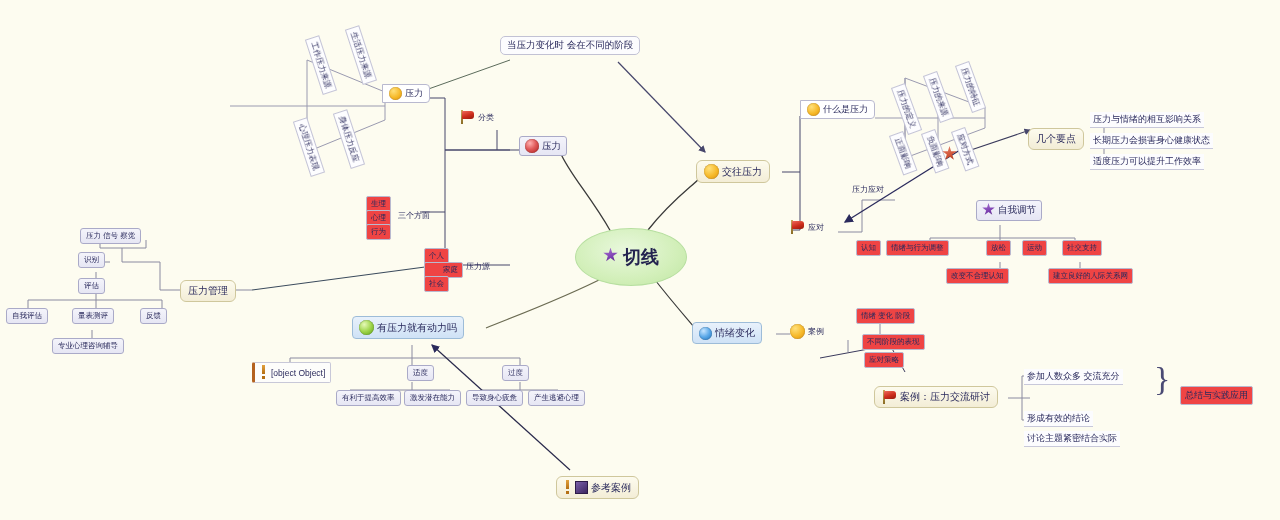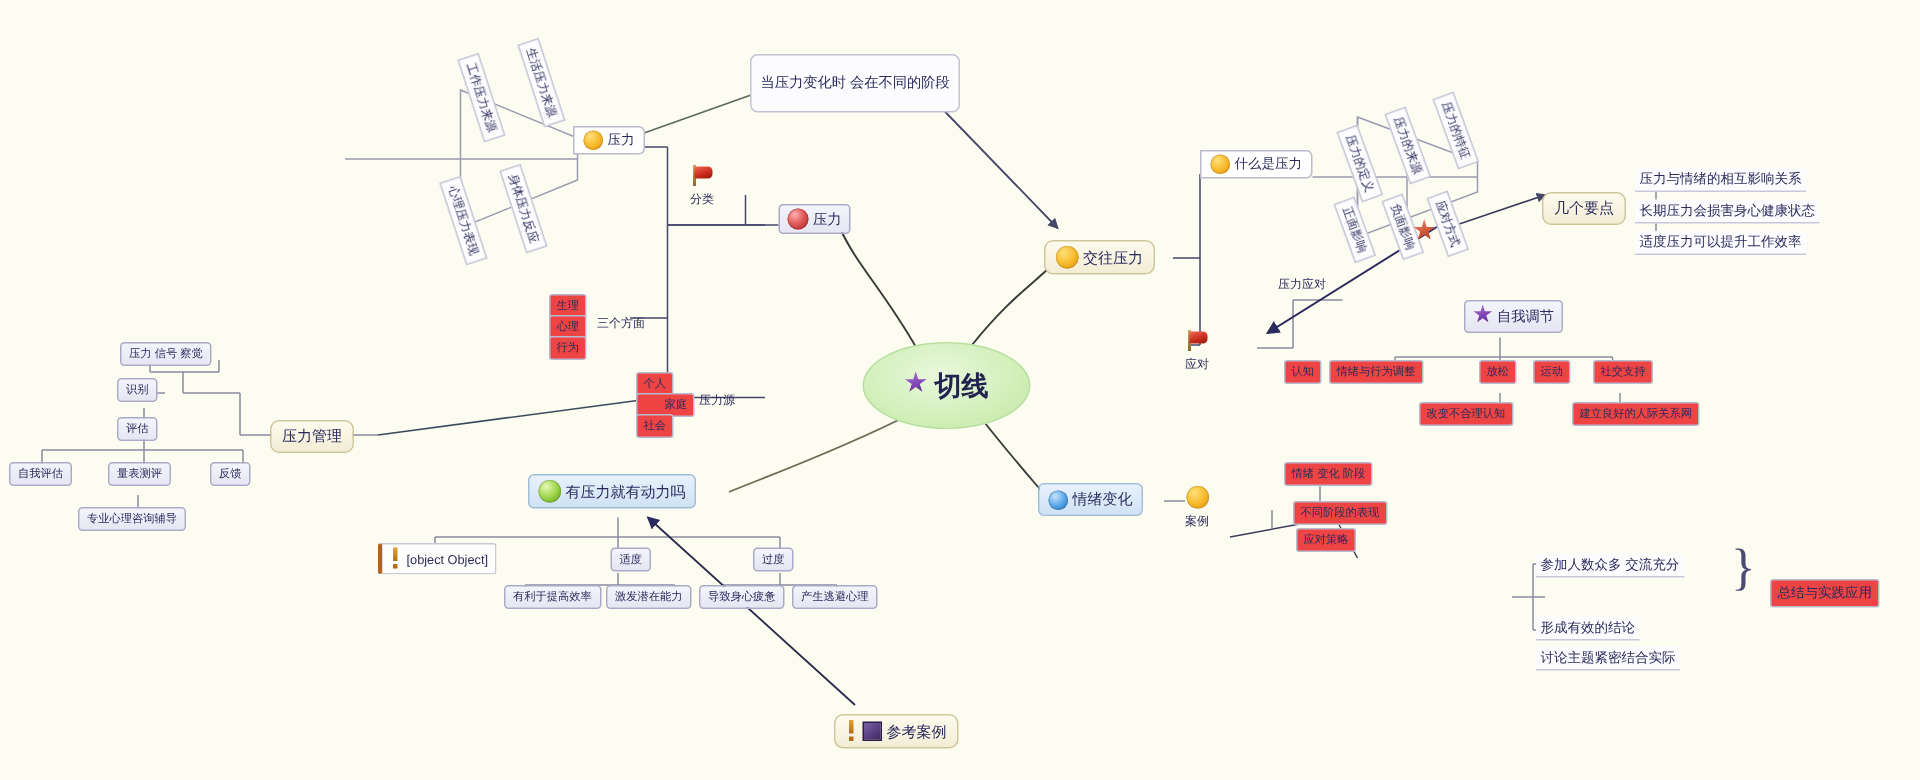--- a/index.html
+++ b/index.html
@@ -49,25 +49,25 @@
     background:linear-gradient(180deg,#fdfbee 0%,#f3edd6 100%);
     border:1px solid #cfc79c;
     border-radius:6px;
     padding:3px 7px;
     font-size:10px;
   }
   .white-r{
     background:#fcfcfe;
     border:1px solid #c2c2d4;
     border-radius:5px;
-    padding:12px 6px;
+    padding:2px 6px;
     font-size:9.5px;
   }
   .bare{
-    background:transparent;border:none;padding:0;font-size:9px;flex-direction:column;
+    background:transparent;border:none;padding:0;font-size:9px;
   }
   .tiny{font-size:8px;}
   .mini{font-size:7.5px;}
 
   
   .central{
     position:absolute;
     width:110px;height:56px;
     border-radius:50%;
     background:radial-gradient(ellipse at 45% 38%, #e9f8dd 0%, #d2efb9 60%, #bfe6a2 100%);
@@ -418,20 +418,27 @@
 
   <div class="node bare" style="left:790px;top:324px;">
     <span class="ic ic-smiley lg"></span>
     <span class="lbl tiny">案例</span>
   </div>
 
   <div class="node plain mini" style="left:856px;top:308px;">情绪 变化 阶段</div>
   <div class="node plain mini" style="left:862px;top:334px;">不同阶段的表现</div>
   <div class="node plain mini" style="left:864px;top:352px;">应对策略</div>
 
+  <div class="node cream" style="left:874px;top:386px;">
+    <span class="ic ic-flag">
+        <span class="pole"></span>
+        <span class="cloth"></span>
+      </span>
+    <span class="lbl">案例：压力交流研讨</span>
+  </div>
 
   <div class="textline" style="left:1024px;top:369px;">参加人数众多 交流充分</div>
   <div class="textline" style="left:1024px;top:390px;margin-top:41px;">讨论主题紧密结合实际</div>
   <div class="textline" style="left:1024px;top:411px;">形成有效的结论</div>
 
   <div class="brace" style="left:1154px;top:360px;">}</div>
 
   <div class="node plain" style="left:1180px;top:386px;">总结与实践应用</div>
 
 </div>

